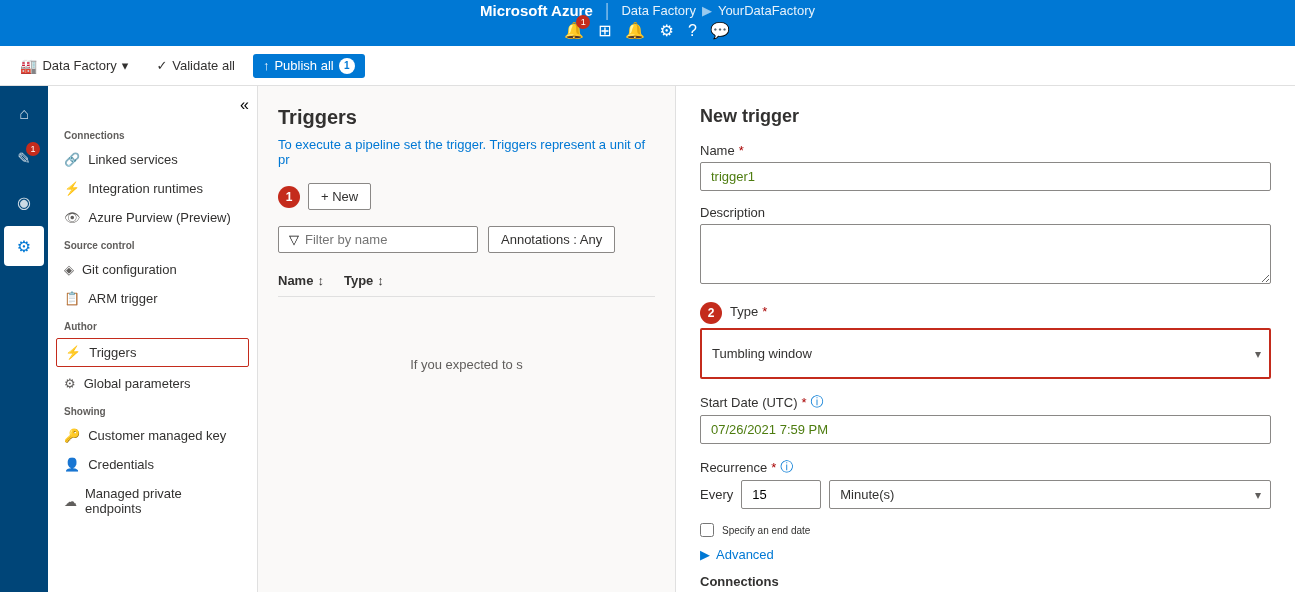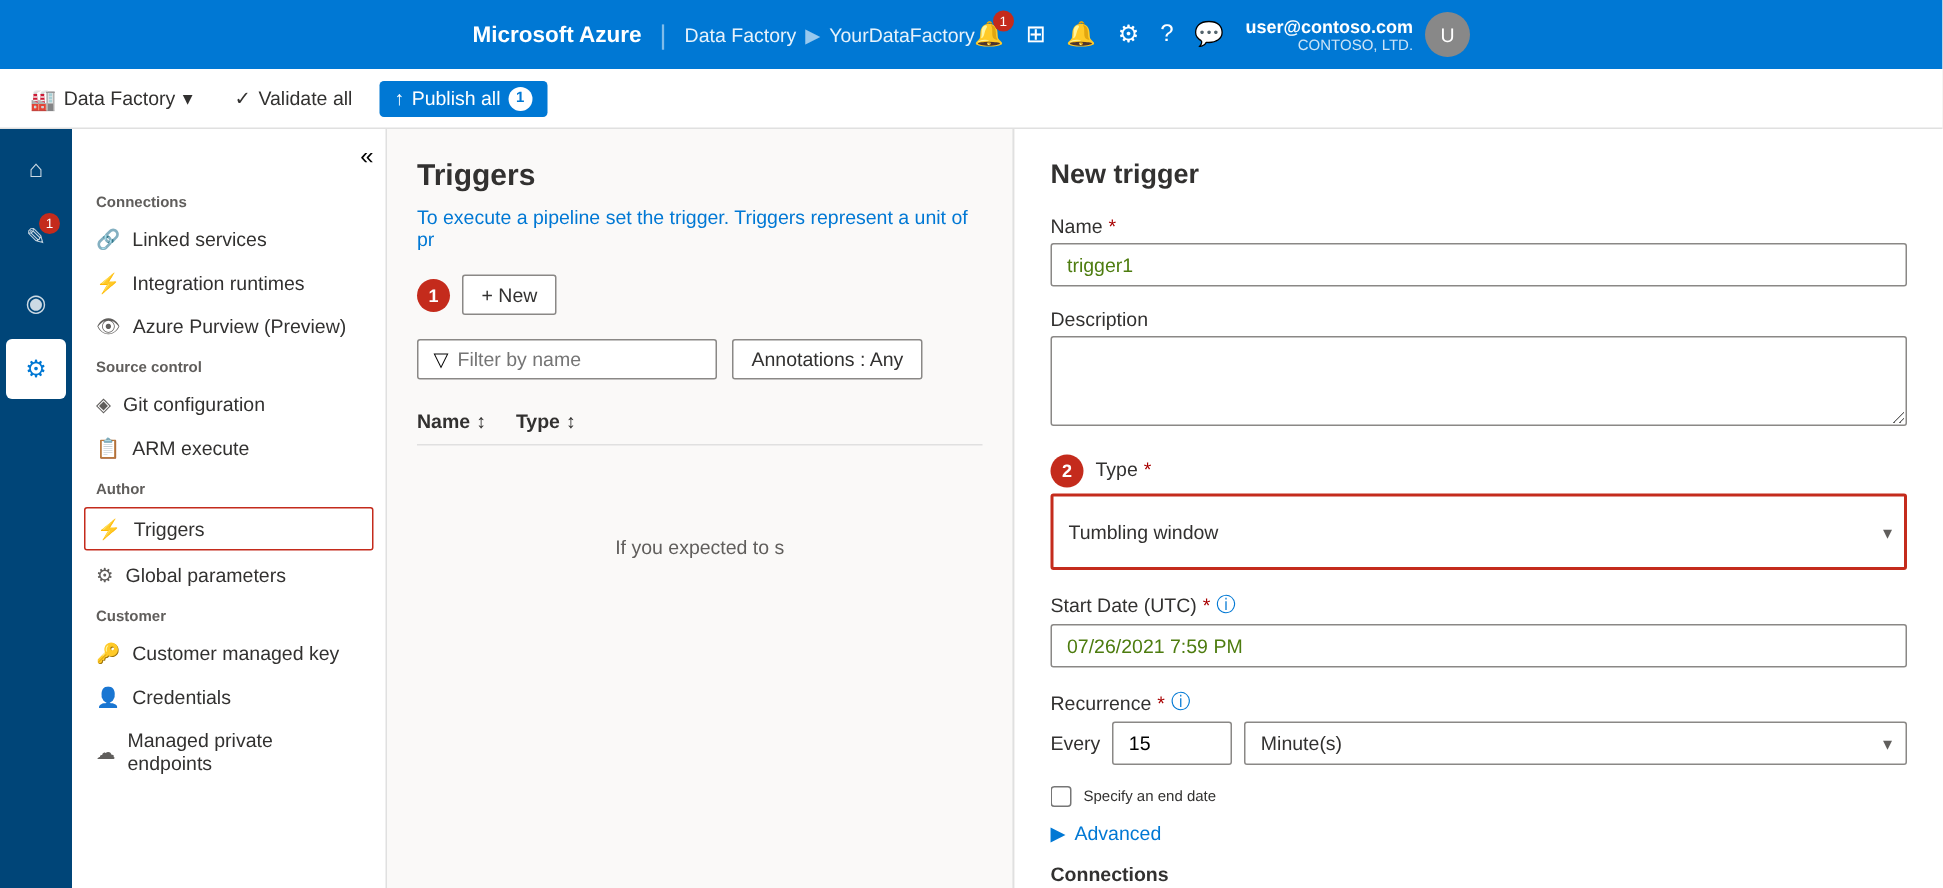--- a/index.html
+++ b/index.html
@@ -3,21 +3,22 @@
   <meta charset="utf-8">
   <style>
     * { box-sizing: border-box; margin: 0; padding: 0; font-family: 'Segoe UI', Arial, sans-serif; }
     body { width: 1295px; height: 592px; overflow: hidden; background: #f3f2f1; }
 
     
     .top-nav {
       display: flex; align-items: center;
       background: #0078d4; color: white;
       height: 46px; padding: 0 12px;
-      justify-content: center;
+      justify-content: flex-start;
+      flex-direction: column;
     }
     .top-nav-left { display: flex; align-items: center; gap: 8px; }
     .top-nav-brand { font-size: 15px; font-weight: 600; color: white; }
     .top-nav-sep { color: rgba(255,255,255,0.5); font-size: 18px; margin: 0 4px; }
     .top-nav-path { display: flex; align-items: center; gap: 6px; font-size: 13px; }
     .top-nav-path span { color: rgba(255,255,255,0.9); }
     .top-nav-path .arrow { color: rgba(255,255,255,0.6); }
     .top-nav-right { display: flex; align-items: center; gap: 14px; }
     .nav-icon { color: white; font-size: 16px; cursor: pointer; position: relative; }
     .nav-badge {
@@ -205,27 +206,20 @@
   <div class="top-nav-right">
     <div class="nav-icon" style="position:relative;">
       🔔
       <div class="nav-badge">1</div>
     </div>
     <div class="nav-icon">⊞</div>
     <div class="nav-icon">🔔</div>
     <div class="nav-icon">⚙</div>
     <div class="nav-icon">?</div>
     <div class="nav-icon">💬</div>
-    <div class="user-info">
-      <div class="user-details">
-        <div class="user-email">user@contoso.com</div>
-        <div class="user-org">CONTOSO, LTD.</div>
-      </div>
-      <div class="user-avatar">U</div>
-    </div>
   </div>
 </div>
 
 <div class="second-nav">
   <button class="second-nav-btn">
     <span class="second-nav-icon">🏭</span>
     <span>Data Factory</span>
     <span>▾</span>
   </button>
   <button class="second-nav-btn">
@@ -270,34 +264,34 @@
       <span>Azure Purview (Preview)</span>
     </div>
 
     <div class="sidebar-section-title">Source control</div>
     <div class="sidebar-item">
       <span class="sidebar-icon">◈</span>
       <span>Git configuration</span>
     </div>
     <div class="sidebar-item">
       <span class="sidebar-icon">📋</span>
-      <span>ARM execute</span>
+      <span>ARM trigger</span>
     </div>
 
     <div class="sidebar-section-title">Author</div>
     <div class="sidebar-item highlighted" style="border:1.5px solid #c42b1c;border-radius:2px;margin:2px 8px;padding:6px 8px;">
       <span class="sidebar-icon">⚡</span>
       <span>Triggers</span>
     </div>
     <div class="sidebar-item">
       <span class="sidebar-icon">⚙</span>
       <span>Global parameters</span>
     </div>
 
-    <div class="sidebar-section-title">Customer</div>
+    <div class="sidebar-section-title">Showing</div>
     <div class="sidebar-item">
       <span class="sidebar-icon">🔑</span>
       <span>Customer managed key</span>
     </div>
     <div class="sidebar-item">
       <span class="sidebar-icon">👤</span>
       <span>Credentials</span>
     </div>
     <div class="sidebar-item">
       <span class="sidebar-icon">☁</span>

